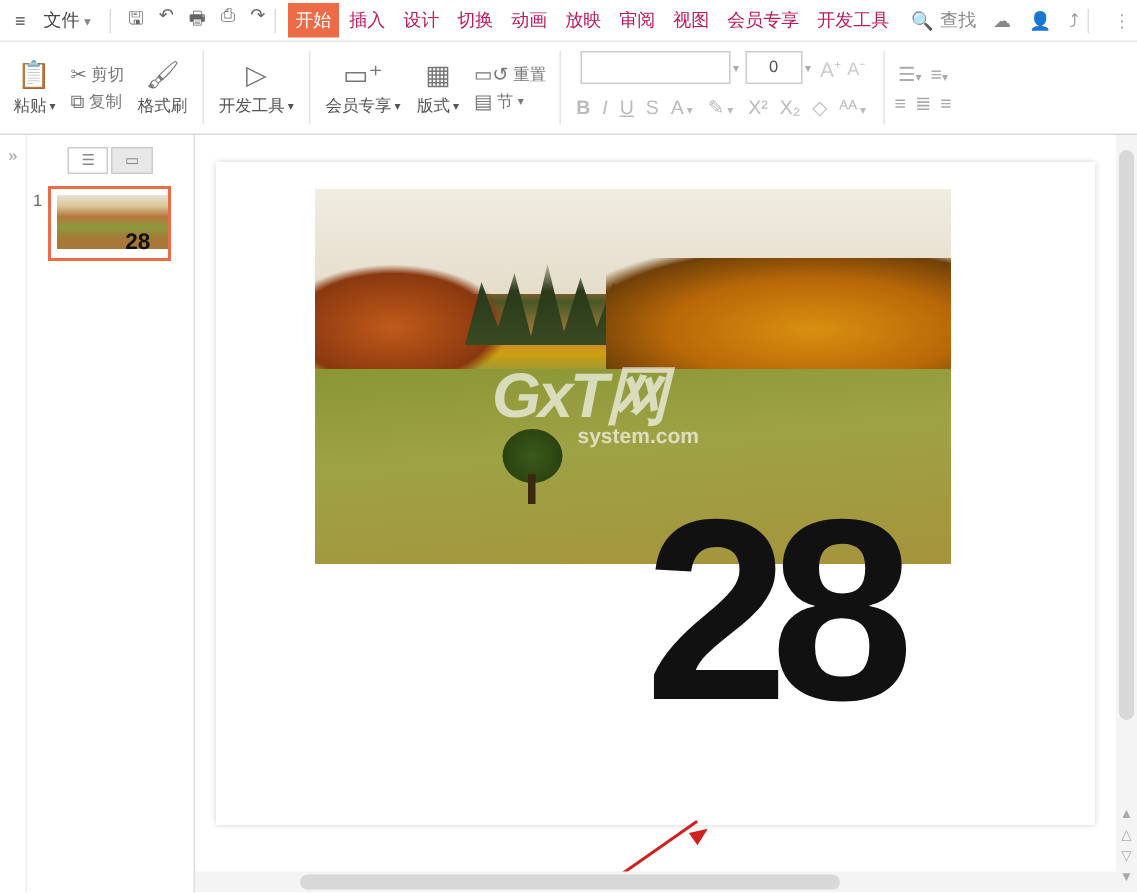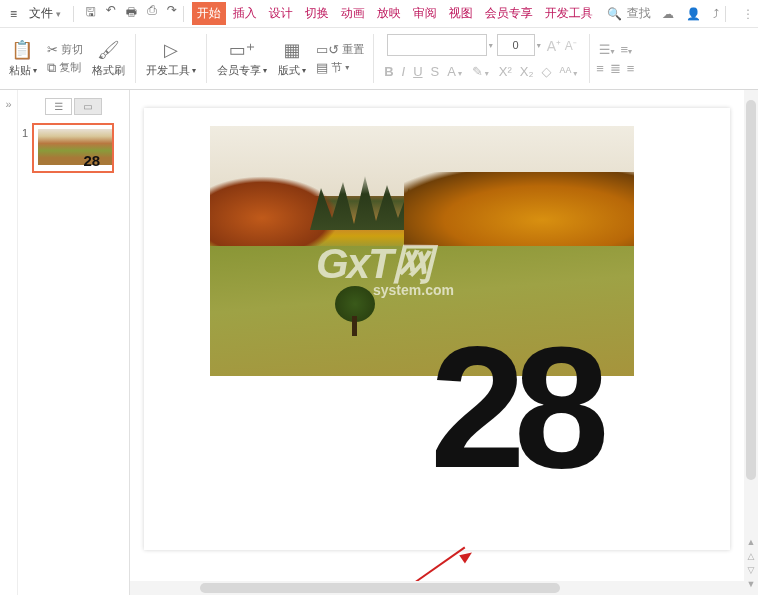--- a/index.html
+++ b/index.html
@@ -50,21 +50,21 @@
 .slide { position: absolute; top: 18px; left: 14px; width: 586px; height: 442px; background: #fff; box-shadow: 0 0 4px rgba(0,0,0,0.18); }
 .slide-img { position: absolute; top: 18px; left: 66px; width: 424px; height: 250px; background: linear-gradient(180deg, #ece4d7 0%, #e5dcc9 14%, #c89950 22%, #a8622a 26%, #4a5828 30%, #887035 36%, #c88230 40%, #cda010 44%, #8c9640 50%, #9aa042 64%, #a08838 100%); overflow: hidden; }
 .sky { position: absolute; top: 0; left: 0; right: 0; height: 70px; background: linear-gradient(180deg, #f0ece1 0%, #e5ddcb 100%); }
 .treeline-l { position: absolute; top: 50px; left: 0; width: 130px; height: 70px; background: radial-gradient(ellipse at 40% 60%, #c05a1a 0%, #8a3810 60%, transparent 70%); }
 .treeline-r { position: absolute; top: 46px; right: 0; width: 230px; height: 80px; background: radial-gradient(ellipse at 60% 60%, #d89010 0%, #b86808 50%, #704008 80%, transparent 90%); }
 .pines { position: absolute; top: 44px; left: 100px; width: 110px; height: 60px; background: linear-gradient(180deg, transparent 0%, #2a3a1a 40%, #3a4a22 100%); clip-path: polygon(0 100%, 10% 30%, 20% 80%, 30% 20%, 40% 90%, 50% 10%, 60% 85%, 70% 25%, 80% 80%, 90% 30%, 100% 100%); }
 .field { position: absolute; bottom: 0; left: 0; right: 0; height: 130px; background: linear-gradient(175deg, #8a9636 0%, #9ea245 40%, #a6943c 100%); }
 .lonetree { position: absolute; bottom: 40px; left: 120px; width: 50px; height: 50px; }
 .lonetree .crown { position: absolute; top: 0; left: 5px; width: 40px; height: 36px; background: radial-gradient(circle, #3a5a1a 0%, #2a4010 80%); border-radius: 50%; }
 .lonetree .trunk { position: absolute; bottom: 0; left: 22px; width: 5px; height: 20px; background: #3a2810; }
-.wm { position: absolute; top: 110px; left: 106px; color: rgba(255,255,255,0.65); font-size: 42px; font-weight: 700; letter-spacing: -2px; font-style: italic; }
+.wm { position: absolute; top: 110px; left: 118px; color: rgba(255,255,255,0.65); font-size: 42px; font-weight: 700; letter-spacing: -2px; font-style: italic; }
 .wm small { font-size: 14px; font-style: normal; letter-spacing: 0; display: block; margin-top: -10px; margin-left: 57px; }
 .bignum { position: absolute; top: 200px; left: 286px; font-size: 172px; font-weight: 900; color: #111; letter-spacing: -12px; font-family: Arial, sans-serif; }
 .arrow { position: absolute; top: 444px; left: 266px; width: 70px; height: 40px; }
 .arrow-line { position: absolute; width: 62px; height: 2px; background: #d02020; transform: rotate(-35deg); transform-origin: left center; top: 30px; left: 4px; }
 .arrow-head { position: absolute; top: -2px; left: 52px; width: 0; height: 0; border-left: 5px solid transparent; border-right: 5px solid transparent; border-bottom: 12px solid #d02020; transform: rotate(55deg); }
 
 .vscroll { position: absolute; right: 0; top: 0; width: 14px; height: 484px; background: #f4f4f4; }
 .vscroll .thumb-s { position: absolute; top: 10px; left: 2px; width: 10px; height: 380px; background: #d8d8d8; border-radius: 5px; }
 .vscroll-btns { position: absolute; bottom: 0; right: 0; width: 14px; height: 62px; display: flex; flex-direction: column; color: #aaa; font-size: 9px; align-items: center; gap: 4px; padding-top: 4px; background: #f4f4f4; }
 .hscroll { position: absolute; bottom: 0; left: 0; right: 14px; height: 14px; background: #f4f4f4; }

